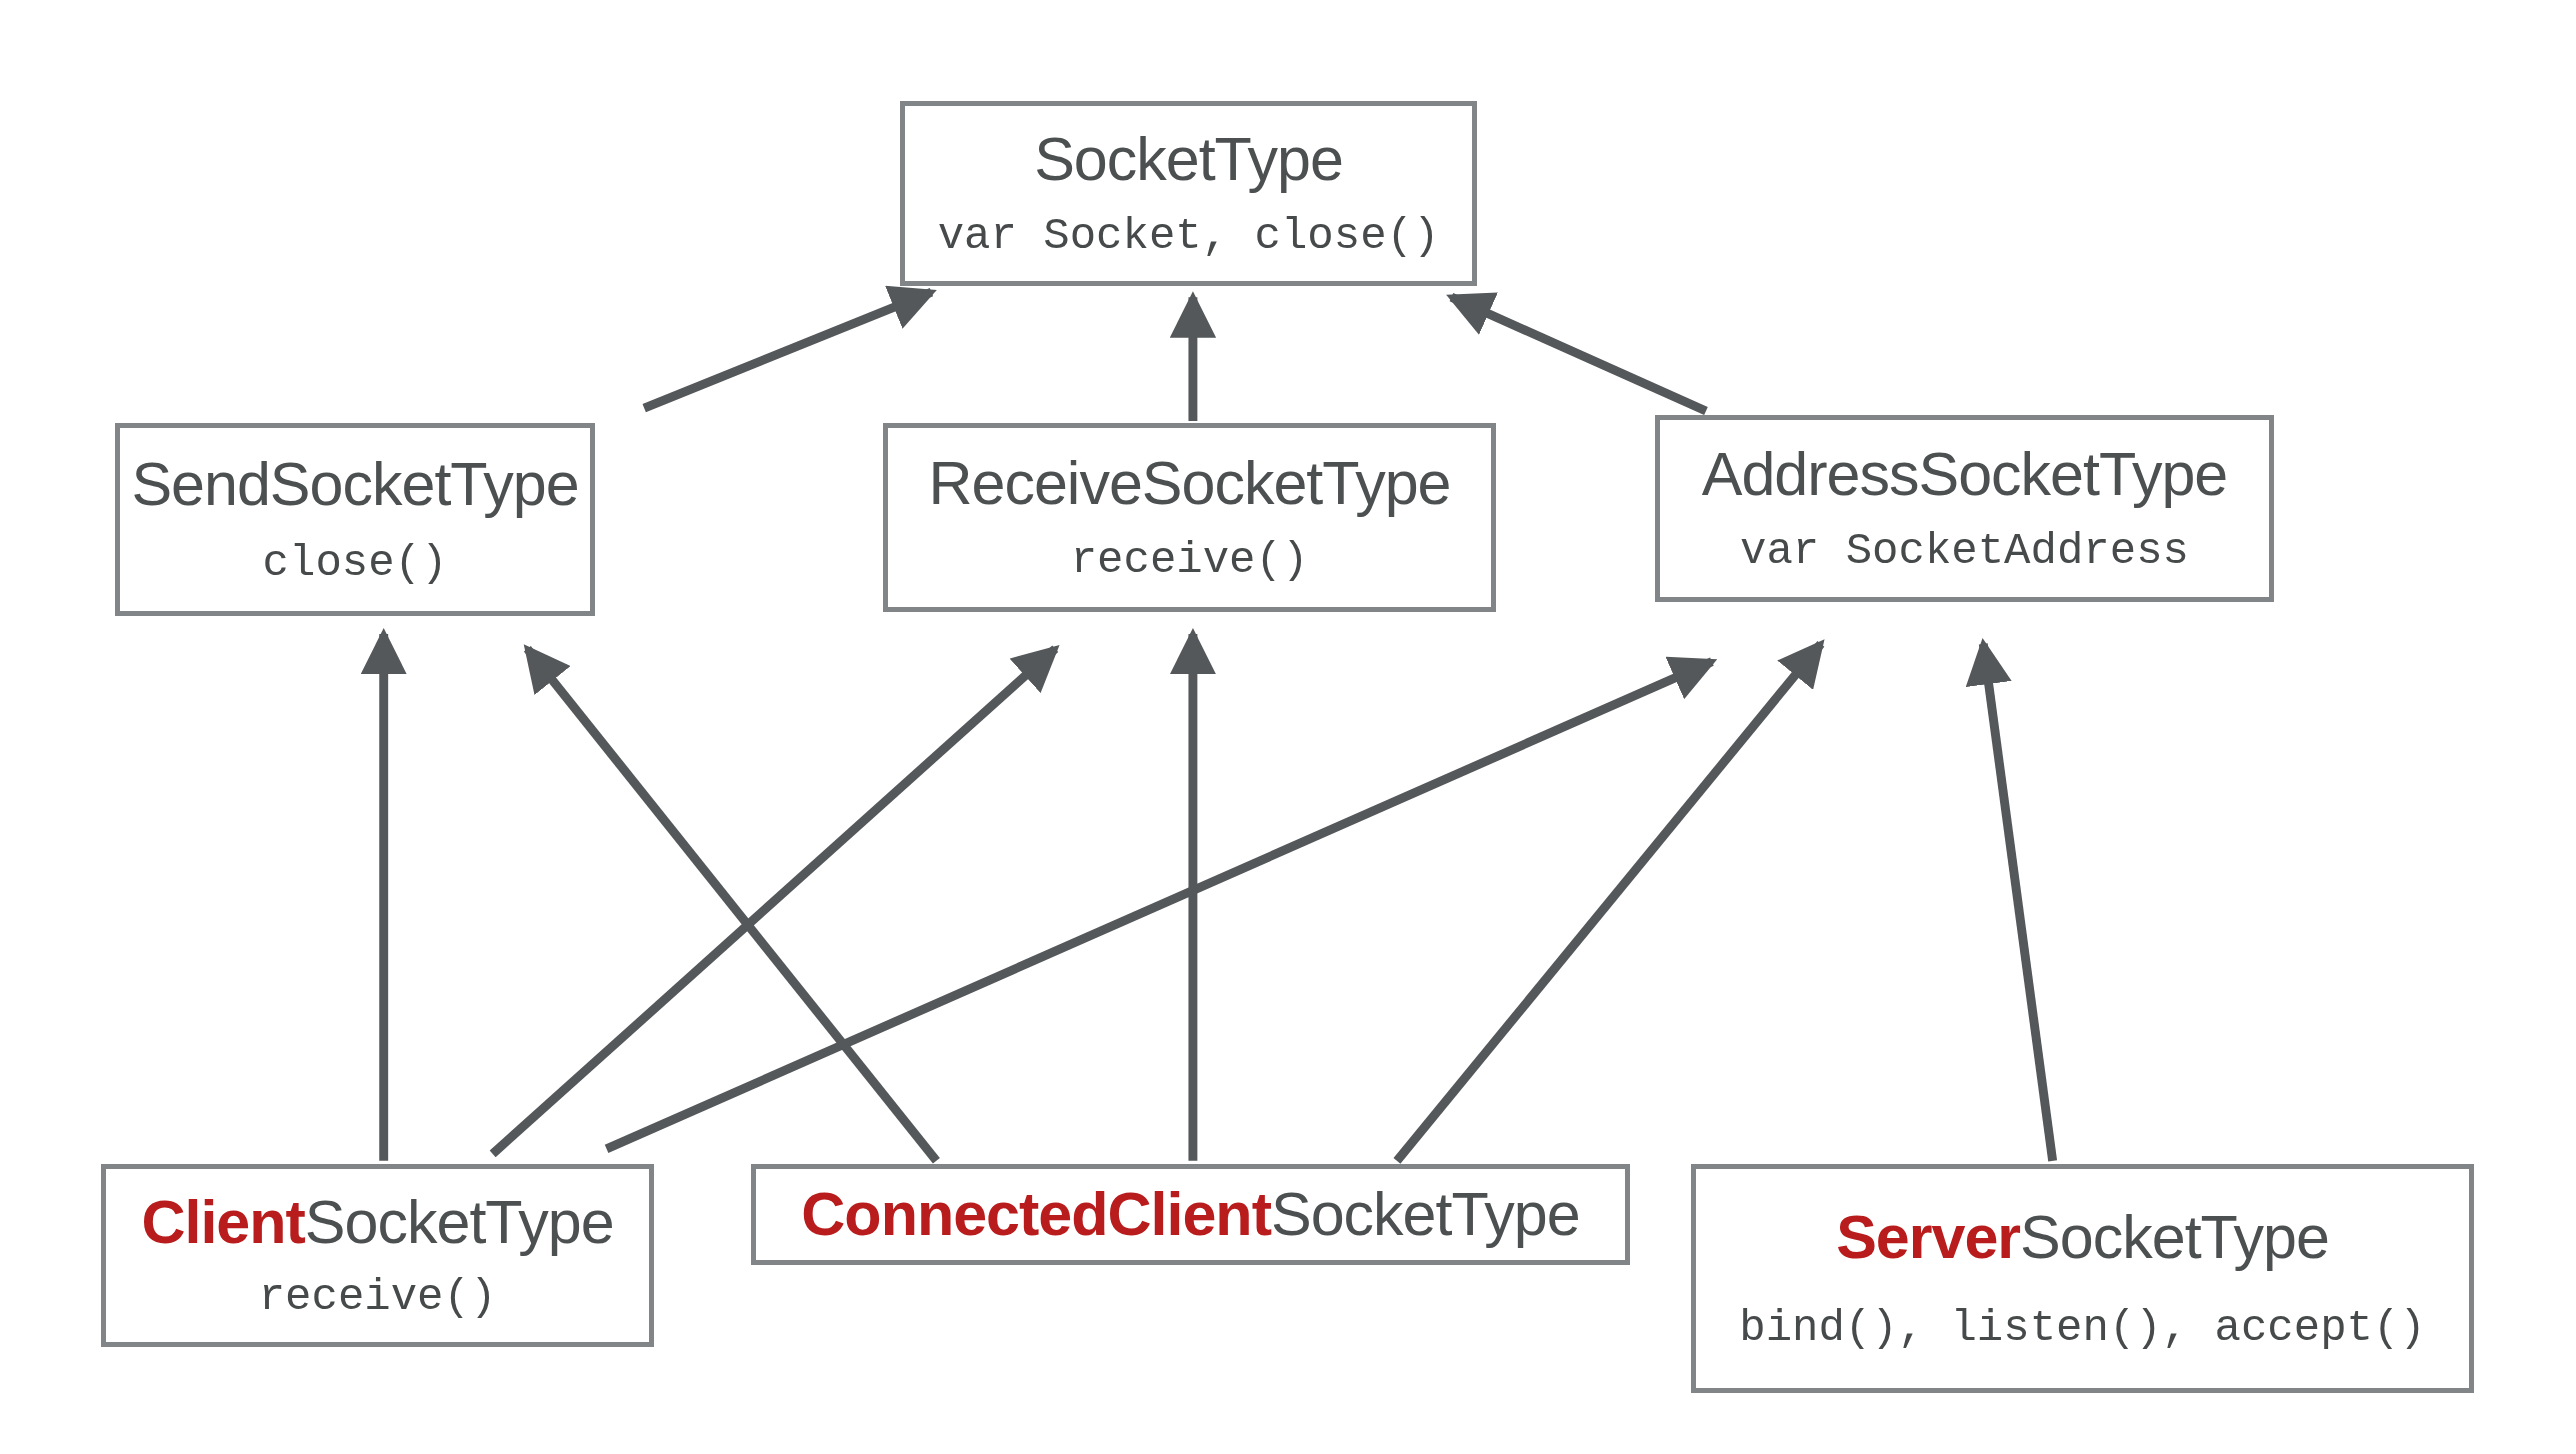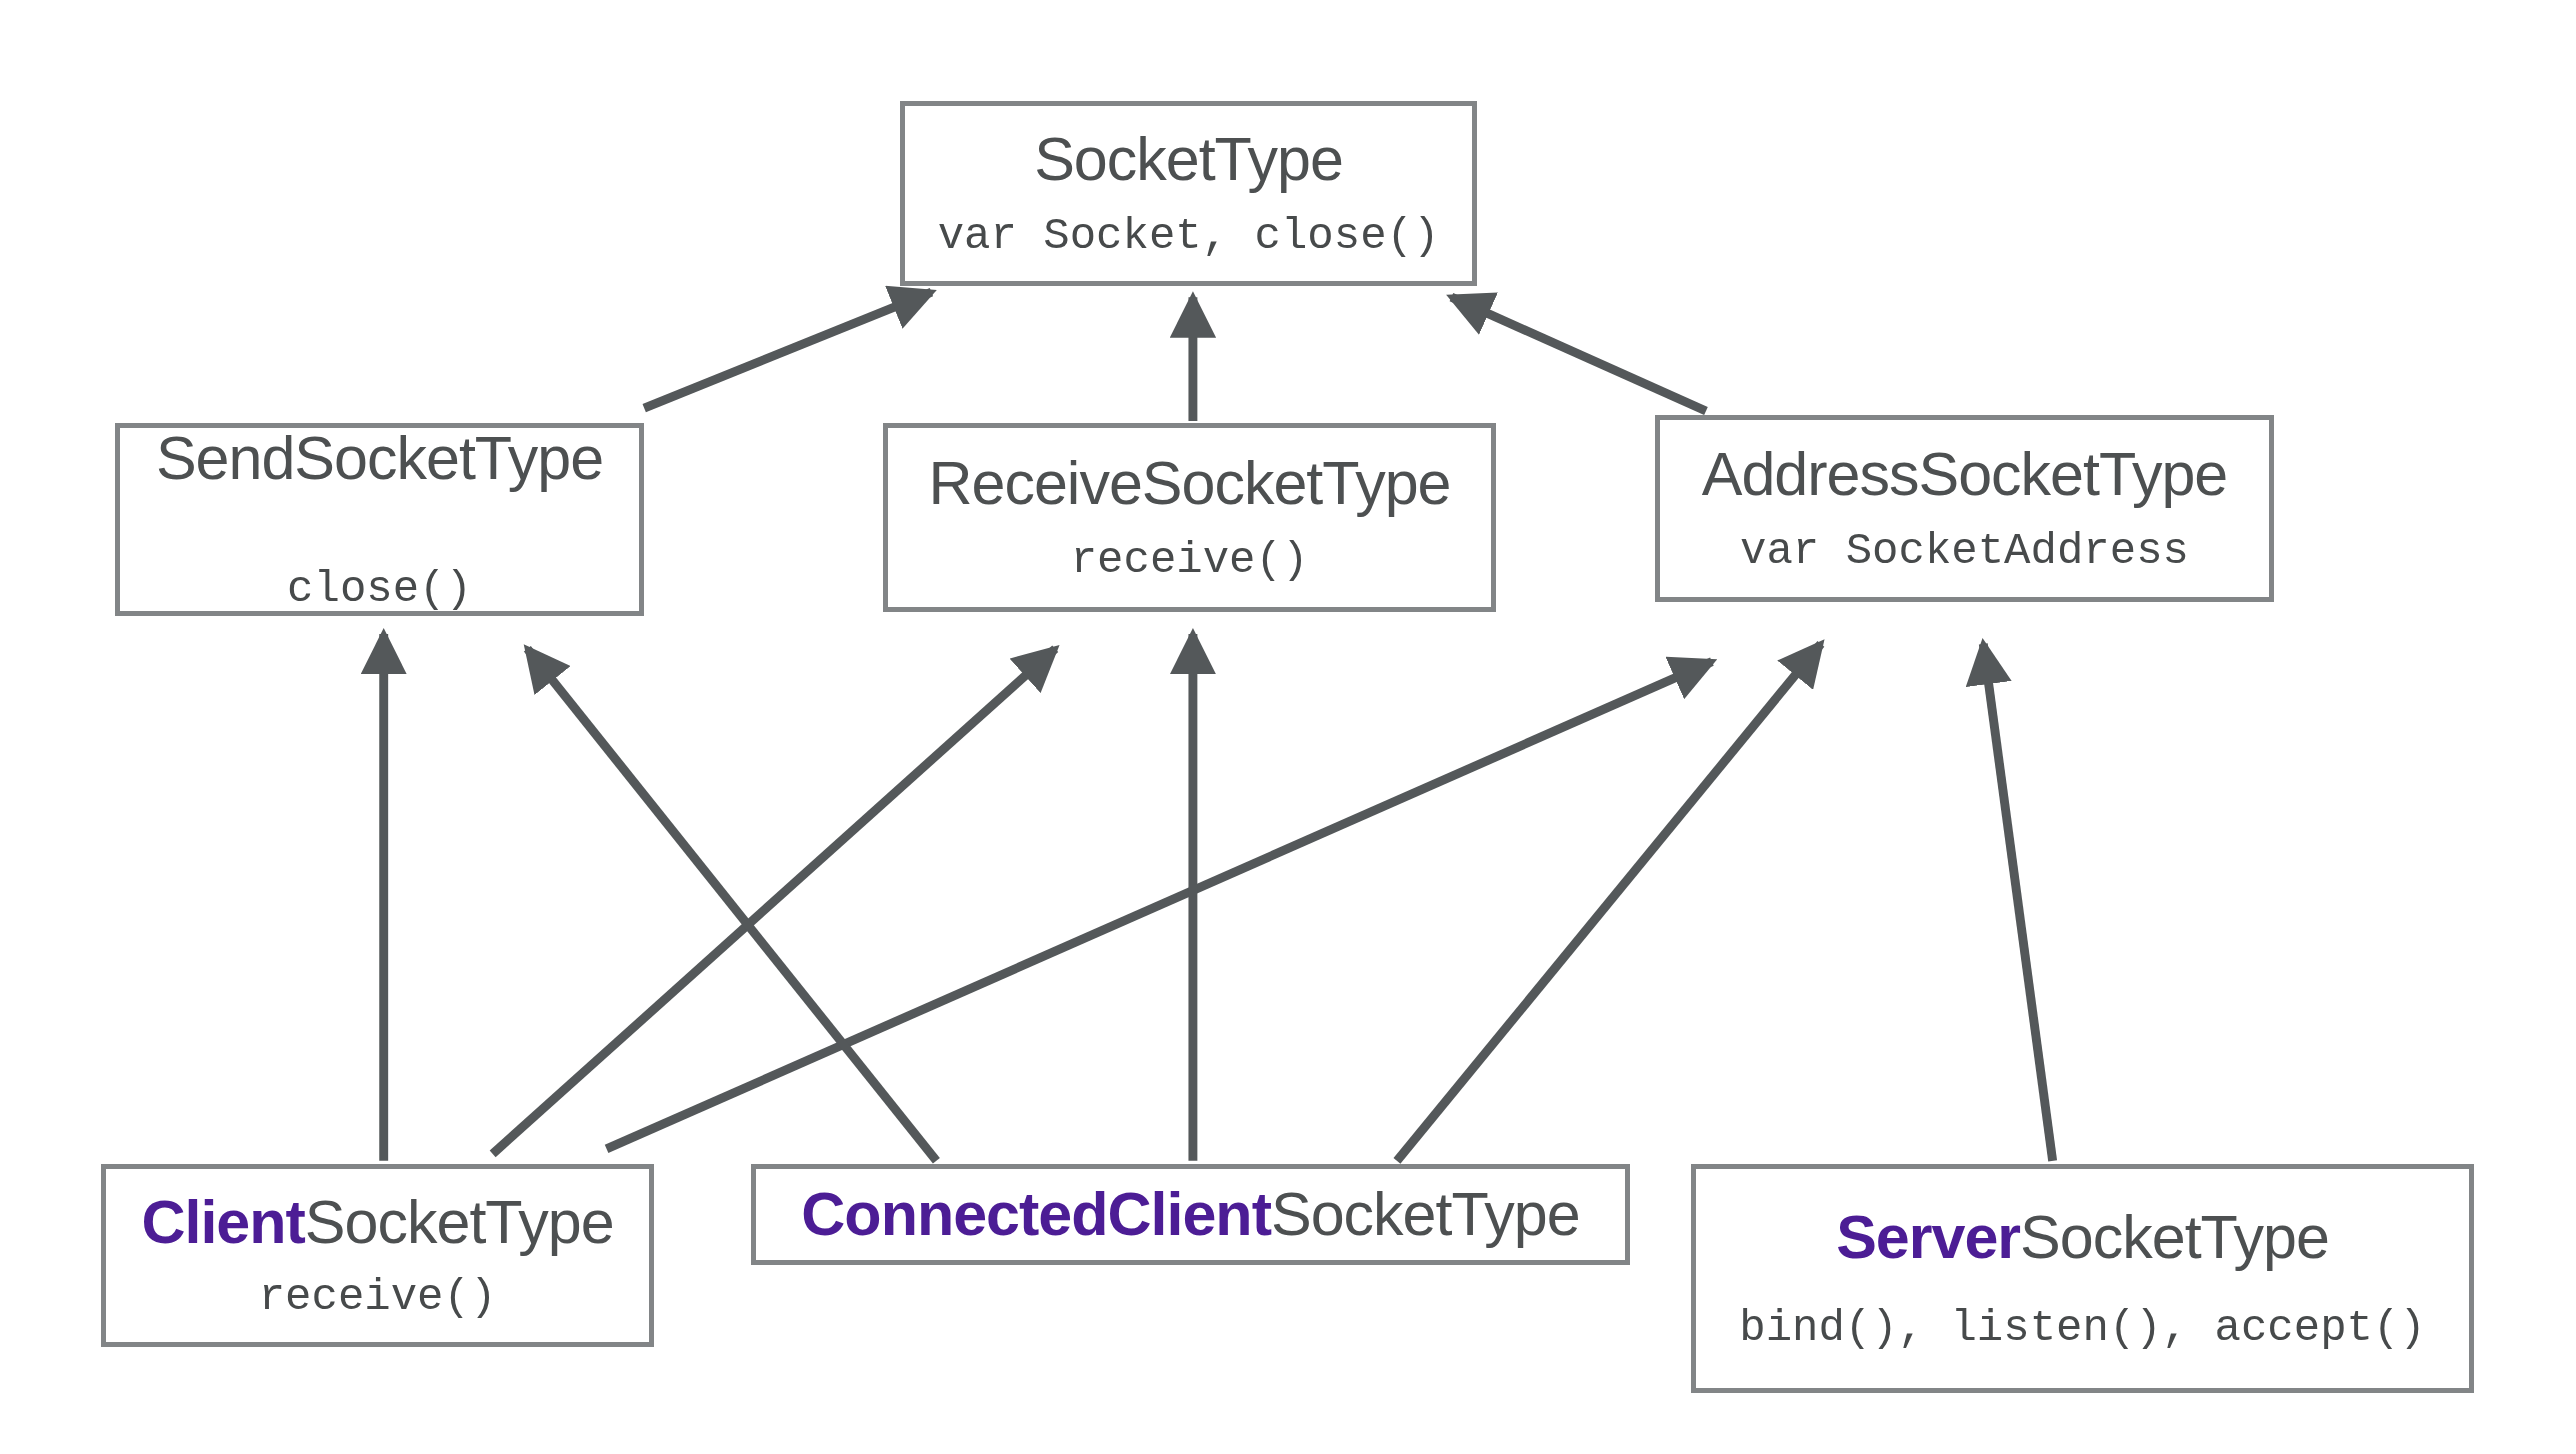--- a/index.html
+++ b/index.html
@@ -25,32 +25,32 @@
   }
   .node .title{
     font-size:61px;
     line-height:1.0;
     color:#4d5051;
     white-space:nowrap;
     letter-spacing:-1px;
   }
   .node .title .bold{
     font-weight:bold;
-    color:#4c1d95;
+    color:#b91c1c;
   }
   .node .method{
     font-family:"Liberation Mono","DejaVu Sans Mono",monospace;
     font-size:44px;
     line-height:1.0;
     color:#474a4b;
     white-space:nowrap;
   }
   
   #node-socket   {left:900px; top:101px; width:577px; height:185px;}
-  #node-send     {left:115px; top:423px; width:529px; height:193px;justify-content:space-between;}
+  #node-send     {left:115px; top:423px; width:480px; height:193px;}
   #node-receive  {left:883px; top:423px; width:613px; height:189px;}
   #node-address  {left:1655px;top:415px; width:619px; height:187px;}
   #node-client   {left:101px; top:1164px;width:553px; height:183px;}
   #node-connected{left:751px; top:1164px;width:879px; height:101px;}
   #node-server   {left:1691px;top:1164px;width:783px; height:229px;}
   #node-connected .title{margin:12px;}
 </style>
 </head>
 <body>
 

